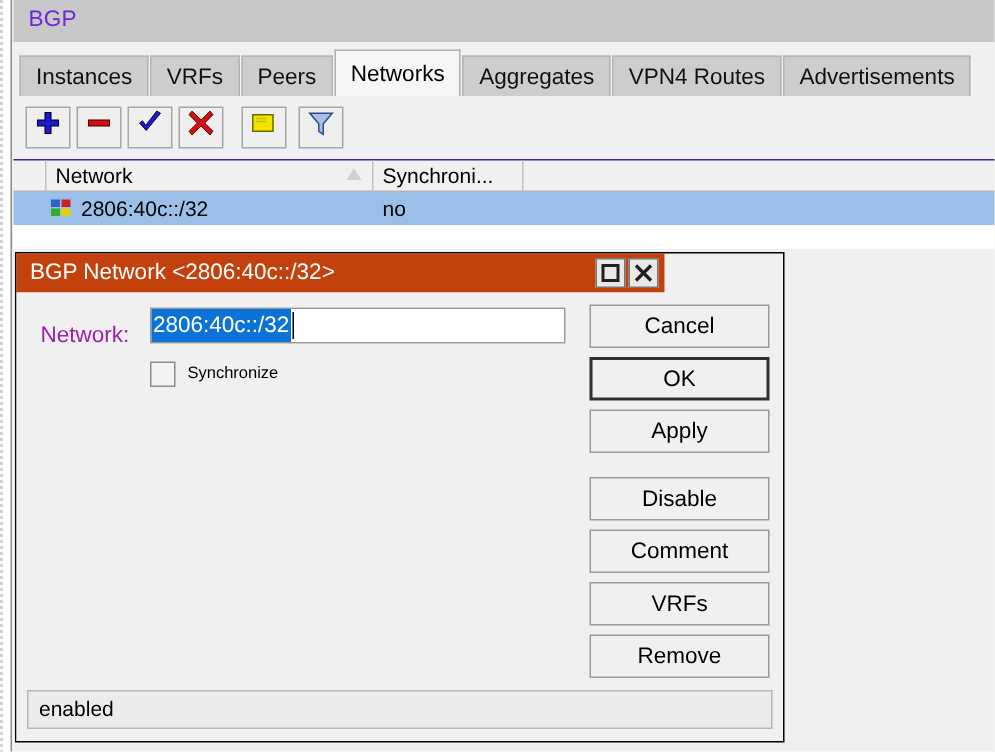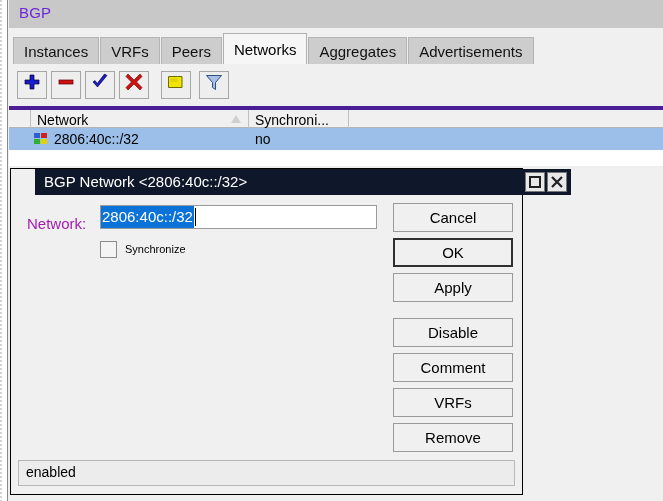--- a/index.html
+++ b/index.html
@@ -41,35 +41,35 @@
   
   .toolbar{position:absolute;left:9px;top:64px;width:654px;height:42px;
            background:#f0f0f0;box-sizing:border-box;}
   .tbtn{position:absolute;top:7px;width:30px;height:28px;background:#eeeeee;
         border:1px solid #a7a7a7;box-sizing:border-box;}
   .tbtn svg{display:block;margin:0 auto;}
 
   
   .listwrap{position:absolute;left:9px;top:106px;width:654px;height:60px;background:#ffffff;}
   .lhead{position:absolute;left:0;top:0;width:654px;height:22px;background:#f0f0f0;
-         border-top:4px solid #4c1d95;border-bottom:1px solid #b5b5b5;box-sizing:border-box;}
+         border-top:1px solid #4c1d95;border-bottom:1px solid #b5b5b5;box-sizing:border-box;}
   .hc{position:absolute;top:0;height:21px;line-height:21px;font-size:14px;color:#000;
       border-right:1px solid #c0c0c0;box-sizing:border-box;padding-left:6px;}
   .sortmark{position:absolute;right:7px;top:5px;width:0;height:0;
             border-left:5px solid transparent;border-right:5px solid transparent;
             border-bottom:8px solid #d0d0d0;}
   .row{position:absolute;left:0;top:22px;width:654px;height:22px;background:#9bbfe8;}
   .rowcell{position:absolute;top:0;height:22px;line-height:22px;font-size:14px;color:#000;}
   .gridicon{position:absolute;left:25px;top:5px;width:13px;height:12px;}
   .gridicon i{position:absolute;width:6px;height:5px;display:block;}
 
   
   .dlg{position:absolute;left:10px;top:168px;width:513px;height:327px;
        background:#f0f0f0;border:1px solid #000;box-sizing:border-box;}
-  .dlgbar{position:absolute;left:0;top:0;width:536px;height:26px;background:#0f172a;margin-left:24px;}
+  .dlgbar{position:absolute;left:0;top:0;width:432px;height:26px;background:#c2410c;}
   .dlgbar .dt{position:absolute;left:9px;top:4px;font-size:15px;color:#ffffff;}
   .sysbtn{position:absolute;top:3px;width:20px;height:20px;background:#e8e8e8;
           border:1px solid #777;box-sizing:border-box;}
   .sysbtn.max{right:26px;}
   .sysbtn.cls{right:4px;}
   .maxglyph{position:absolute;left:3px;top:3px;width:12px;height:12px;
             border:2px solid #202020;box-sizing:border-box;}
 
   .dlgbody{position:absolute;left:0;top:26px;width:511px;height:299px;background:#f0f0f0;}
 
@@ -108,20 +108,21 @@
     <div class="ttl">BGP</div>
   </div>
 
   <div class="tabstrip">
     <div class="tabs" id="tabs-host">
         <div class="tab">Instances</div>
         <div class="tab">VRFs</div>
         <div class="tab">Peers</div>
         <div class="tab active">Networks</div>
         <div class="tab">Aggregates</div>
+        <div class="tab">VPN4 Routes</div>
         <div class="tab">Advertisements</div>
       </div>
   </div>
 
   <div class="toolbar" id="toolbar-host">
       <div class="tbtn" style="left: 8px;"><span><svg width="20" height="20" viewBox="0 0 20 20">
             <path d="M8 3h4v5h5v4h-5v5H8v-5H3V8h5z" fill="#1a1ad0" stroke="#000018" stroke-width="0.7"></path>
           </svg></span></div>
       <div class="tbtn" style="left: 42px;"><span><svg width="20" height="20" viewBox="0 0 20 20">
             <rect x="3" y="8" width="14" height="4" fill="#d01010" stroke="#500000" stroke-width="0.7"></rect>

